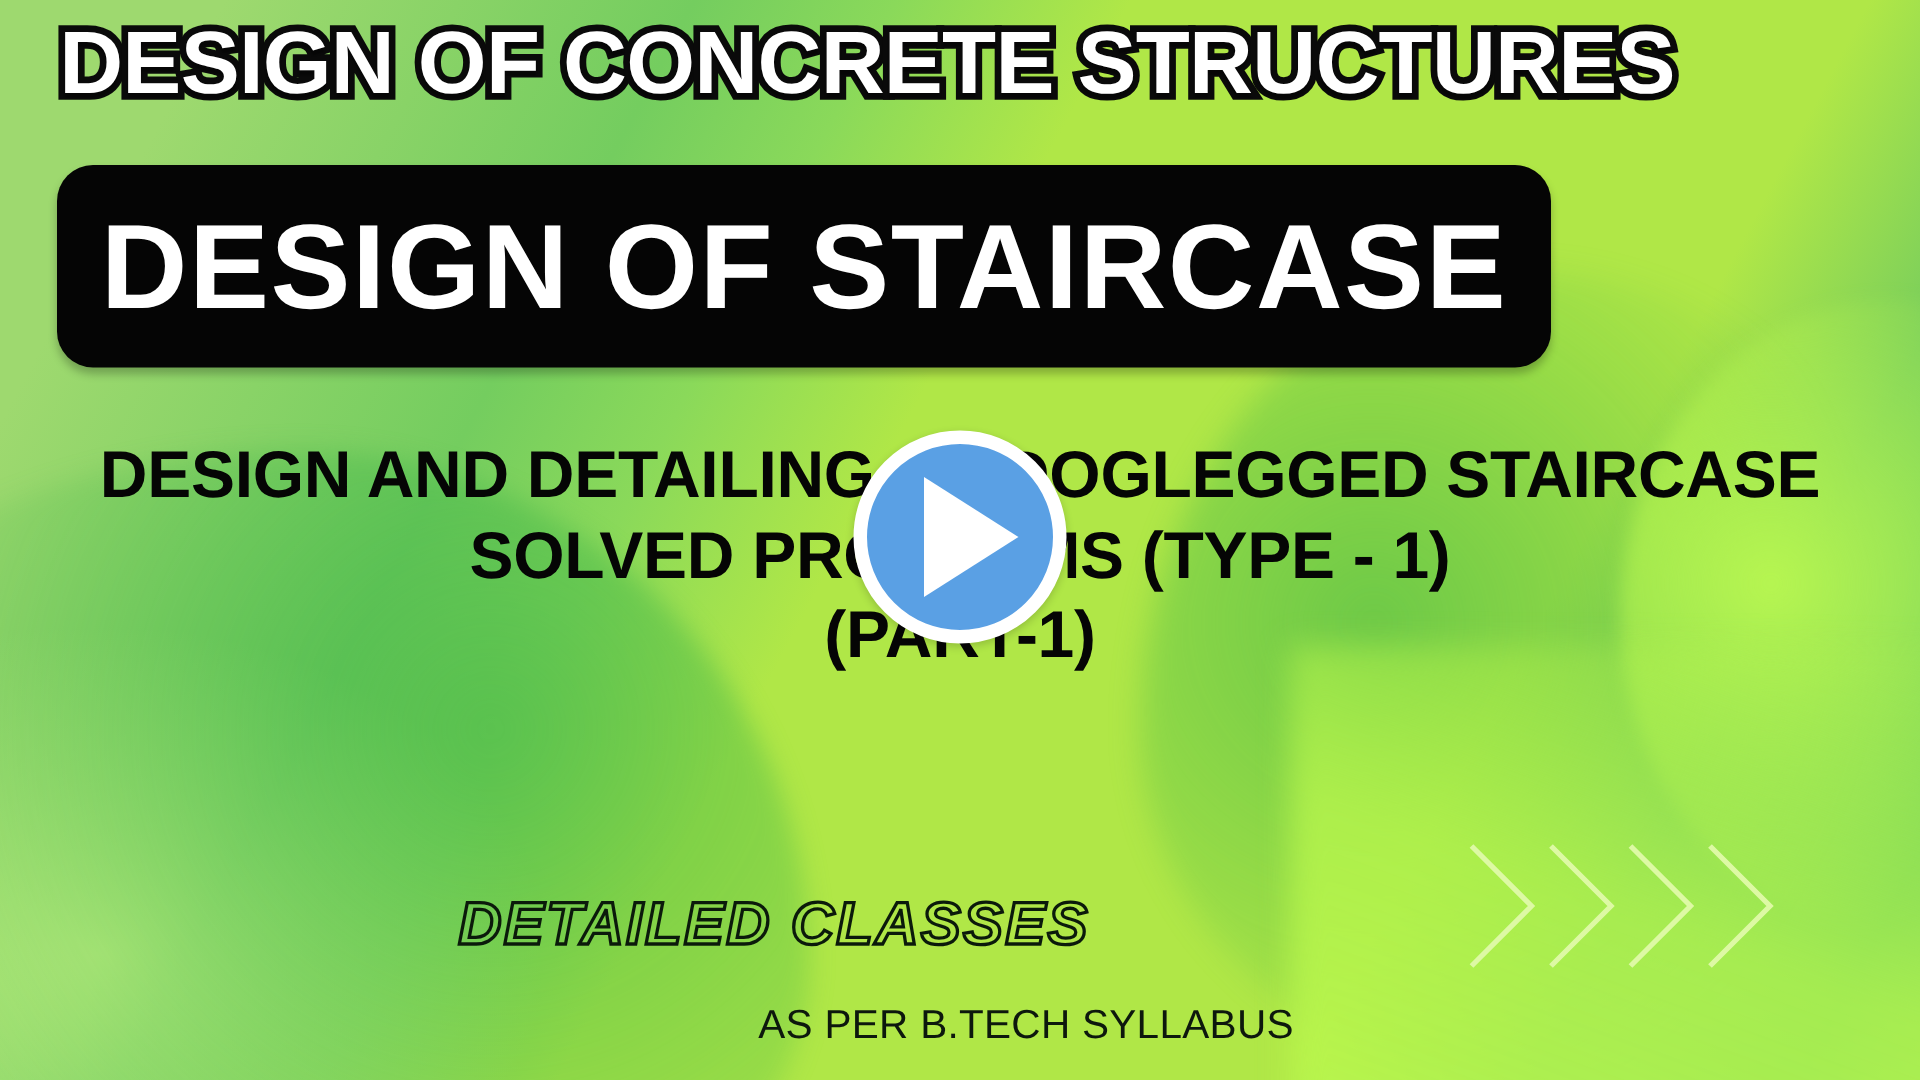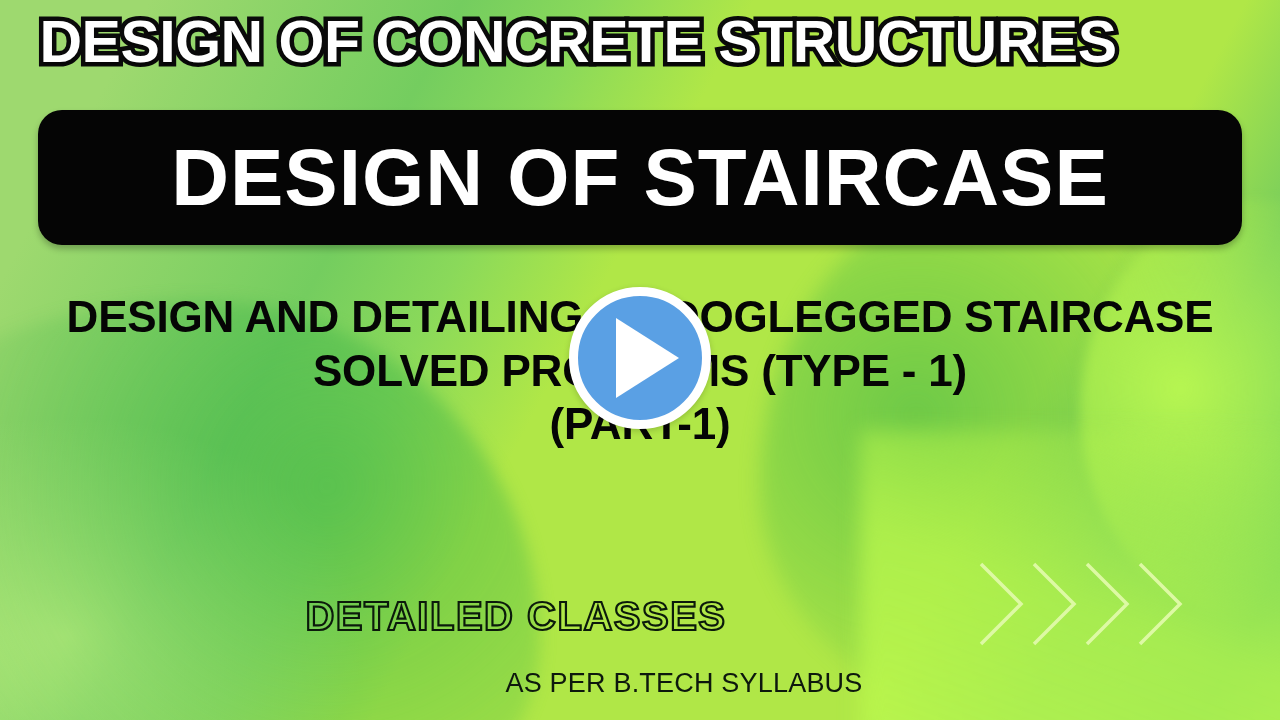--- a/index.html
+++ b/index.html
@@ -128,21 +128,21 @@
     paint-order: stroke fill;
     text-shadow: 0 3px 1px rgba(0,0,0,0.35);
     white-space: nowrap;
   }
 
   
   .banner {
     position: absolute;
     left: 38px;
     top: 110px;
-    width: 1204px;
+    width: 996px;
     height: 135px;
     background: #050505;
     border-radius: 24px;
     display: flex;
     align-items: center;
     justify-content: center;
     box-shadow: 0 4px 6px rgba(0,0,0,0.25);
   }
   .banner-text {
     color: #ffffff;
@@ -199,20 +199,21 @@
     left: 0;
     top: 594px;
     width: 1032px;
     text-align: center;
     font-size: 40px;
     font-weight: 700;
     letter-spacing: 1.5px;
     color: transparent;
     -webkit-text-stroke: 2.2px #0b1a0b;
     white-space: nowrap;
+    font-style: italic;
   }
 
   
   .subtitle {
     position: absolute;
     left: 0;
     top: 668px;
     width: 1280px;
     text-align: center;
     font-size: 27px;

